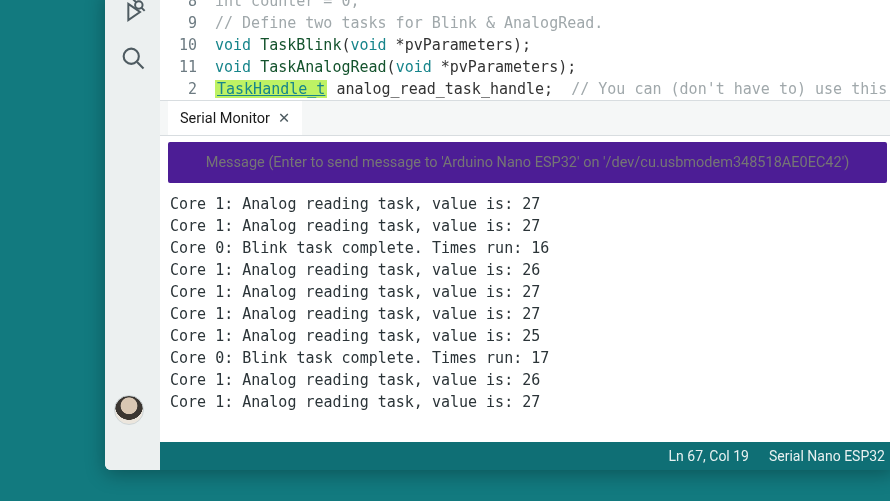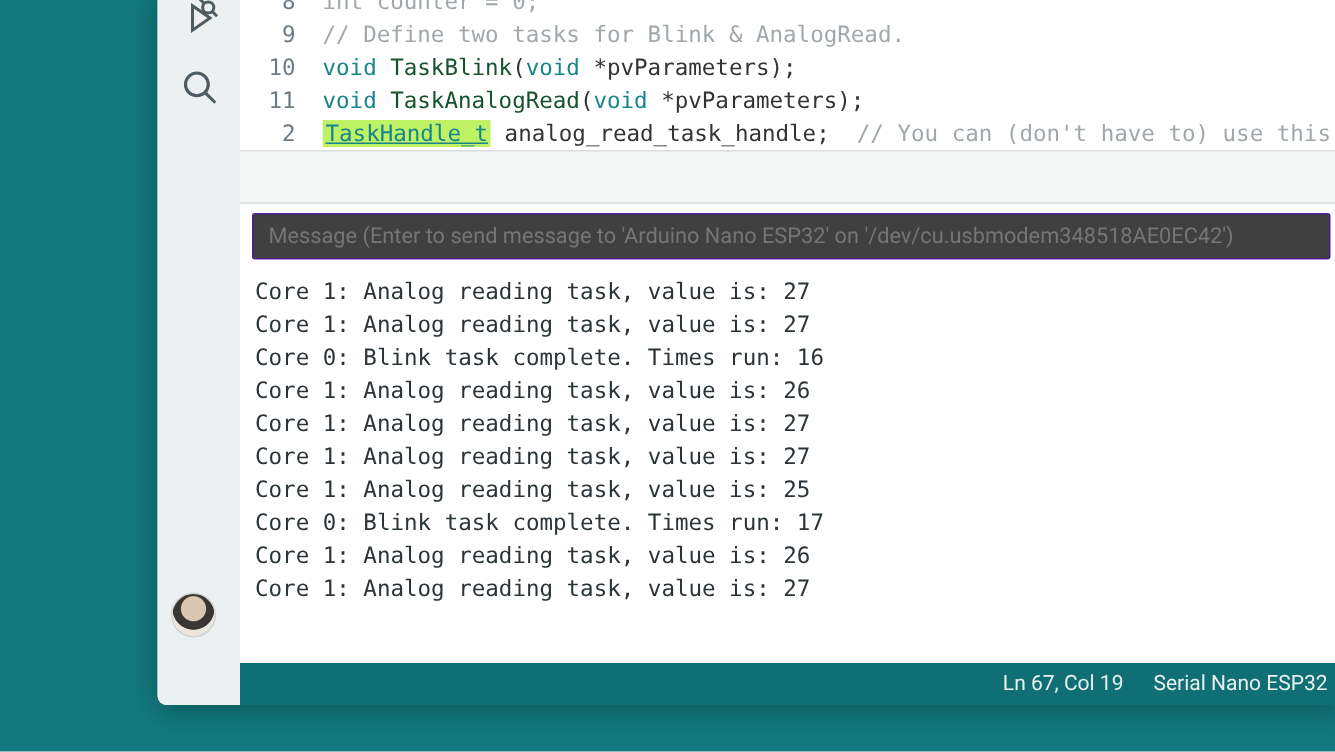--- a/index.html
+++ b/index.html
@@ -14,21 +14,21 @@
     .kw { color: #17858b; }
     .fn { color: #14532d; }
     .type2 { color: #17858b; }
     .cmt { color: #a0a8ab; }
     .hl { background: #bef264; padding: 0 2px; text-decoration: underline; }
     .tabbar { display: flex; align-items: center; border-top: 1px solid #d8dde0; border-bottom: 1px solid #d8dde0; background: #f5f7f7; height: 36px; padding-left: 8px; gap: 4px; font-size: 14.5px; }
     .tab { padding: 0 12px; height: 100%; display: flex; align-items: center; gap: 8px; color: #4e5b61; cursor: pointer; }
     .tab.active { background: #fff; color: #1a1a1a; }
     .tab-close { color: #4e5b61; }
     .msg-row { padding: 6px 8px; }
-    .msg-input { width: 100%; border: 1px solid #4c1d95; border-radius: 2px; padding: 6px 10px; font-size: 14.5px; color: #9aa3a6; outline: none; font-family: inherit; background: #404040; }
+    .msg-input { width: 100%; border: 6px solid #4c1d95; border-radius: 2px; padding: 6px 10px; font-size: 14.5px; color: #9aa3a6; outline: none; font-family: inherit; background: #4c1d95; text-align: center; }
     .console { flex: 1; font-family: Menlo, Consolas, monospace; font-size: 15px; line-height: 22px; padding: 4px 10px; color: #2b3438; white-space: pre; overflow: hidden; }
     .statusbar { height: 28px; background: #0f6f75; color: #e8f1f1; font-size: 14px; display: flex; align-items: center; justify-content: flex-end; padding: 0 10px; gap: 20px; }
     .avatar { position: absolute; left: 114px; top: 395px; width: 30px; height: 30px; border-radius: 50%; background: radial-gradient(circle at 50% 35%, #d9c7b3 0 35%, #3b3631 38% 60%, #ece6dd 62%); border: 1px solid #cfd6d8; }
   </style>
 </head>
 <body>
 
 <div class="ide-window">
   <div class="sidebar">
     <span class="sidebar-icon">
@@ -53,20 +53,24 @@
           <div>8</div>
           <div>9</div>
           <div>10</div>
           <div>11</div>
           <div>2</div>
         </div>
       <div class="code" id="code"><div><span class="cmt">int counter = 0;</span></div><div><span class="cmt">// Define two tasks for Blink &amp; AnalogRead.</span></div><div><span class="kw">void</span> <span class="fn">TaskBlink</span>(<span class="kw">void</span> *pvParameters);</div><div><span class="kw">void</span> <span class="fn">TaskAnalogRead</span>(<span class="kw">void</span> *pvParameters);</div><div><span class="hl type2">TaskHandle_t</span> analog_read_task_handle;  <span class="cmt">// You can (don't have to) use this</span></div></div>
     </div>
 
     <div class="tabbar">
+      <div class="tab active">
+        <span>Serial Monitor</span>
+        <span class="tab-close">✕</span>
+      </div>
     </div>
 
     <div class="msg-row">
       <input class="msg-input" type="text" placeholder="Message (Enter to send message to 'Arduino Nano ESP32' on '/dev/cu.usbmodem348518AE0EC42')" style="">
     </div>
 
     <div class="console" id="console">Core 1: Analog reading task, value is: 27
 Core 1: Analog reading task, value is: 27
 Core 0: Blink task complete. Times run: 16
 Core 1: Analog reading task, value is: 26

